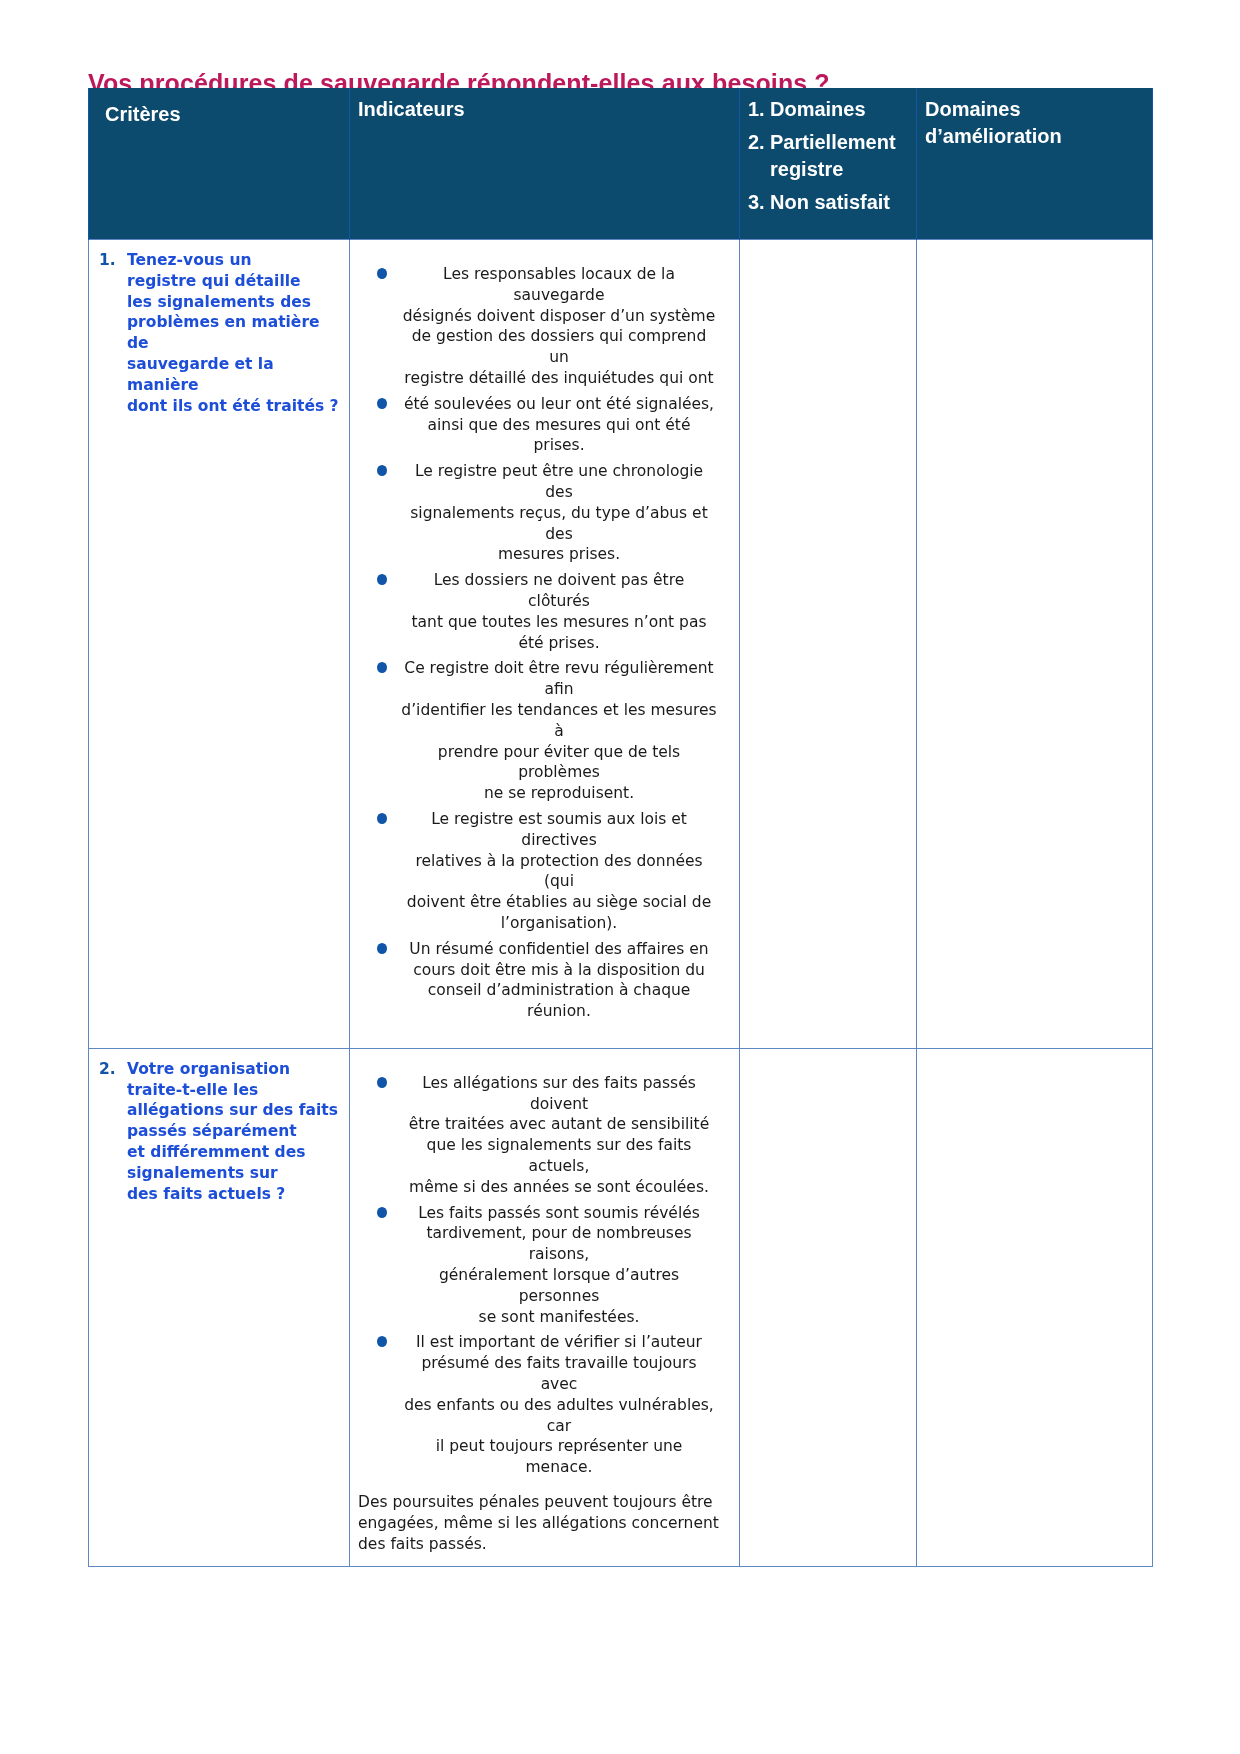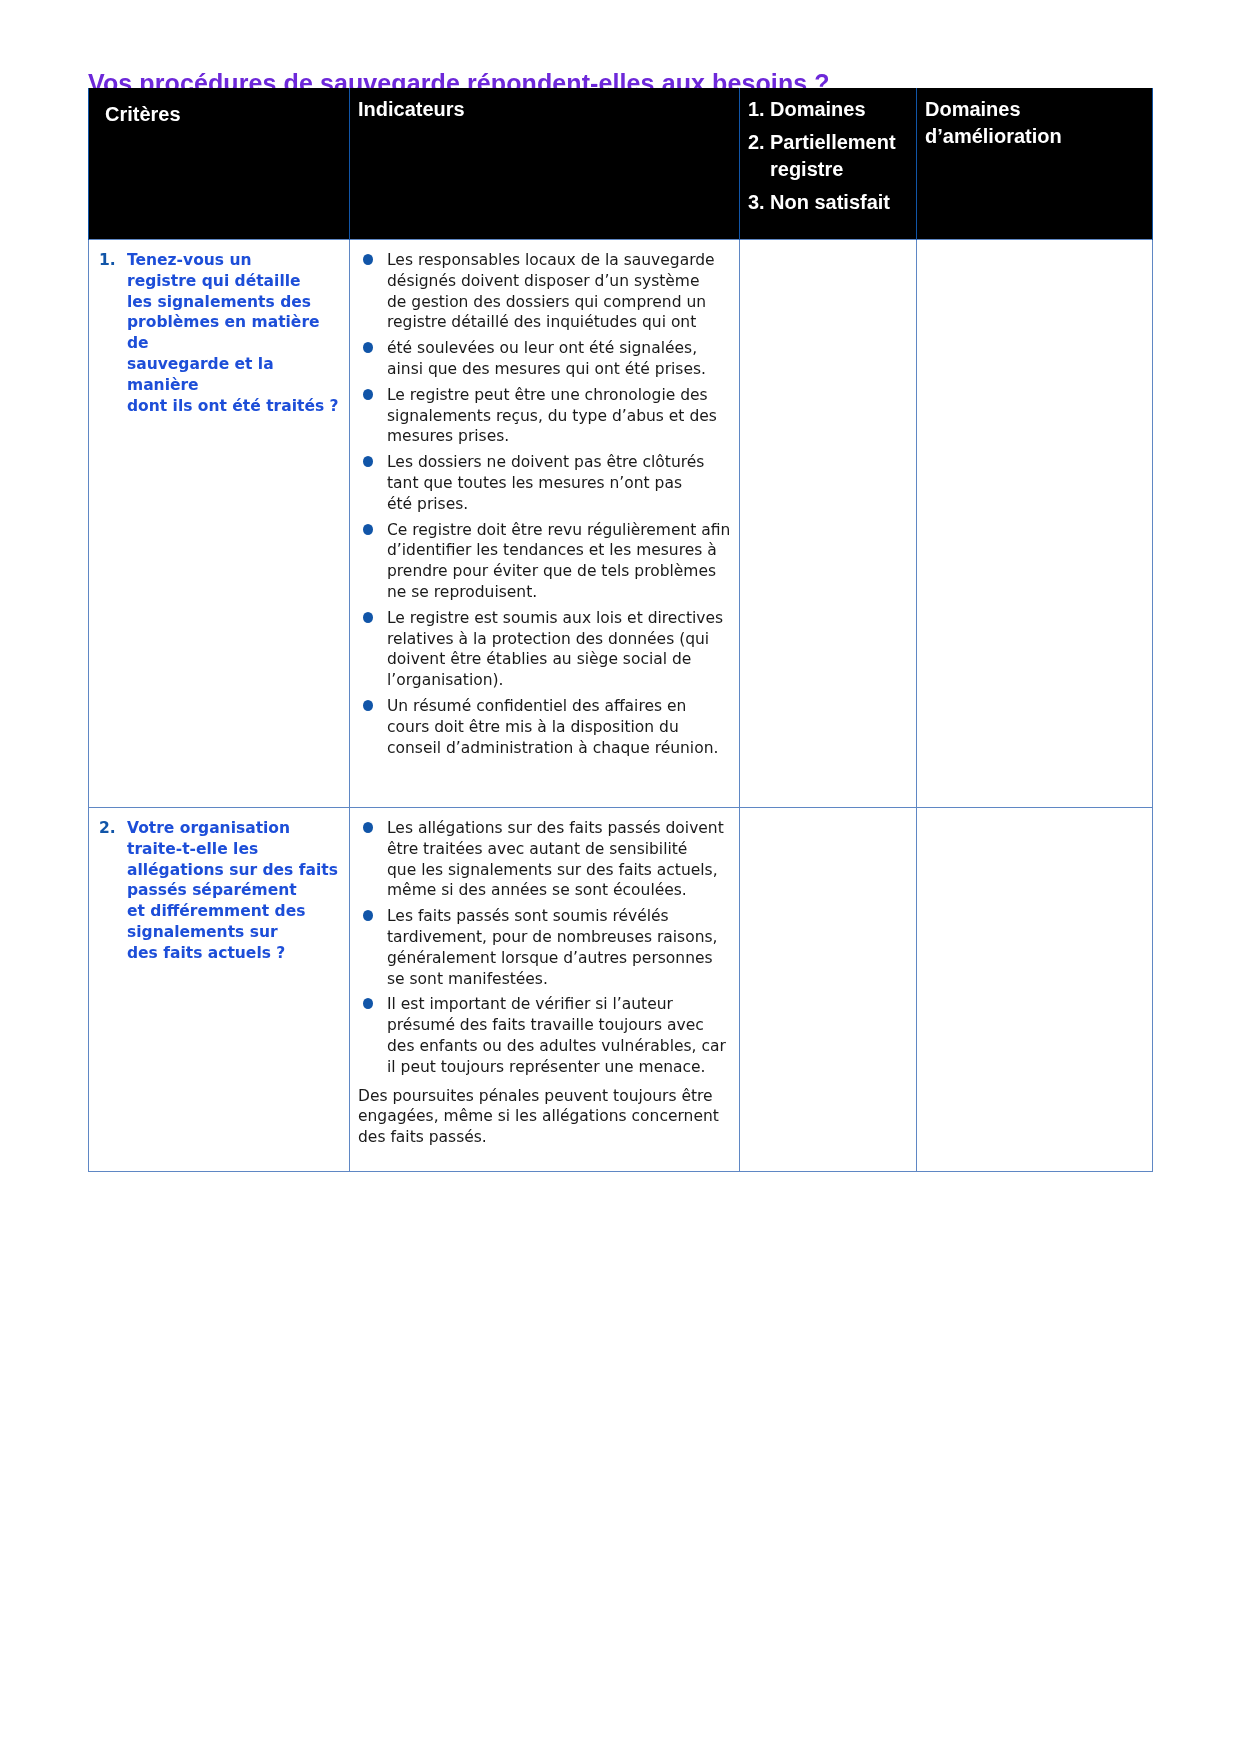--- a/index.html
+++ b/index.html
@@ -1,33 +1,33 @@
 <!DOCTYPE html>
 <html><head>
 <meta charset="utf-8">
 <style>
   html, body { margin:0; padding:0; background:#ffffff; }
   body { width:1240px; height:1754px; position:relative; font-family:"DejaVu Sans","Liberation Sans",sans-serif; color:#1a1a1a; }
-  .title { position:absolute; left:88px; top:52px; font-family:"Liberation Sans",sans-serif; font-weight:bold; font-size:25px; color:#6d28d9; letter-spacing:0.1px; white-space:nowrap; }
+  .title { position:absolute; left:88px; top:52px; font-family:"Liberation Sans",sans-serif; font-weight:bold; font-size:25px; color:#be185d; letter-spacing:0.1px; white-space:nowrap; }
   table.grid { position:absolute; left:88px; top:88px; width:1064px; border-collapse:collapse; table-layout:fixed; }
   table.grid col.c1 { width:261px; }
   table.grid col.c2 { width:390px; }
   table.grid col.c3 { width:177px; }
   table.grid col.c4 { width:236px; }
-  thead th { background:#000000; color:#ffffff; text-align:left; vertical-align:top; font-family:"Liberation Sans",sans-serif; font-weight:bold; font-size:20px; line-height:27px; padding:8px 8px 0 8px; height:138px; border-left:1px solid #1155a8; border-right:1px solid #1155a8; }
+  thead th { background:#0c4a6e; color:#ffffff; text-align:left; vertical-align:top; font-family:"Liberation Sans",sans-serif; font-weight:bold; font-size:20px; line-height:27px; padding:8px 8px 0 8px; height:138px; border-left:1px solid #1155a8; border-right:1px solid #1155a8; }
   thead th.criteria-h { padding-left:16px; padding-top:13px; }
   thead th .rating-item { display:flex; margin-bottom:6px; }
   thead th .rating-num { width:22px; flex:0 0 22px; }
   tbody td { vertical-align:top; border:1.5px solid #5f87c4; padding:10px 8px 12px 8px; font-size:15.5px; line-height:20.8px; }
   tbody tr.row1 td { height:545px; }
   tbody tr.row2 td { height:341px; }
   .crit { display:flex; }
   .crit-num { color:#1155a8; font-weight:bold; width:28px; flex:0 0 28px; padding-left:2px; }
   .crit-text { font-weight:bold; color:#1d4ed8; white-space:pre-line; }
-  ul.ind { list-style:none; margin:0; padding:0; }
+  ul.ind { list-style:none; margin:14px; padding:0;text-align:center; }
   ul.ind li { position:relative; padding-left:29px; margin-bottom:5px; white-space:pre-line; color:#1a1a1a; }
   ul.ind li .dot { position:absolute; left:5px; top:4px; width:10px; height:11px; border-radius:50%; background:#1155a8; }
   .note { white-space:pre-line; margin-top:8px; }
 </style>
 </head>
 <body>
 
 <h1 class="title">Vos procédures de sauvegarde répondent-elles aux besoins ?</h1>
 
 <table class="grid">

